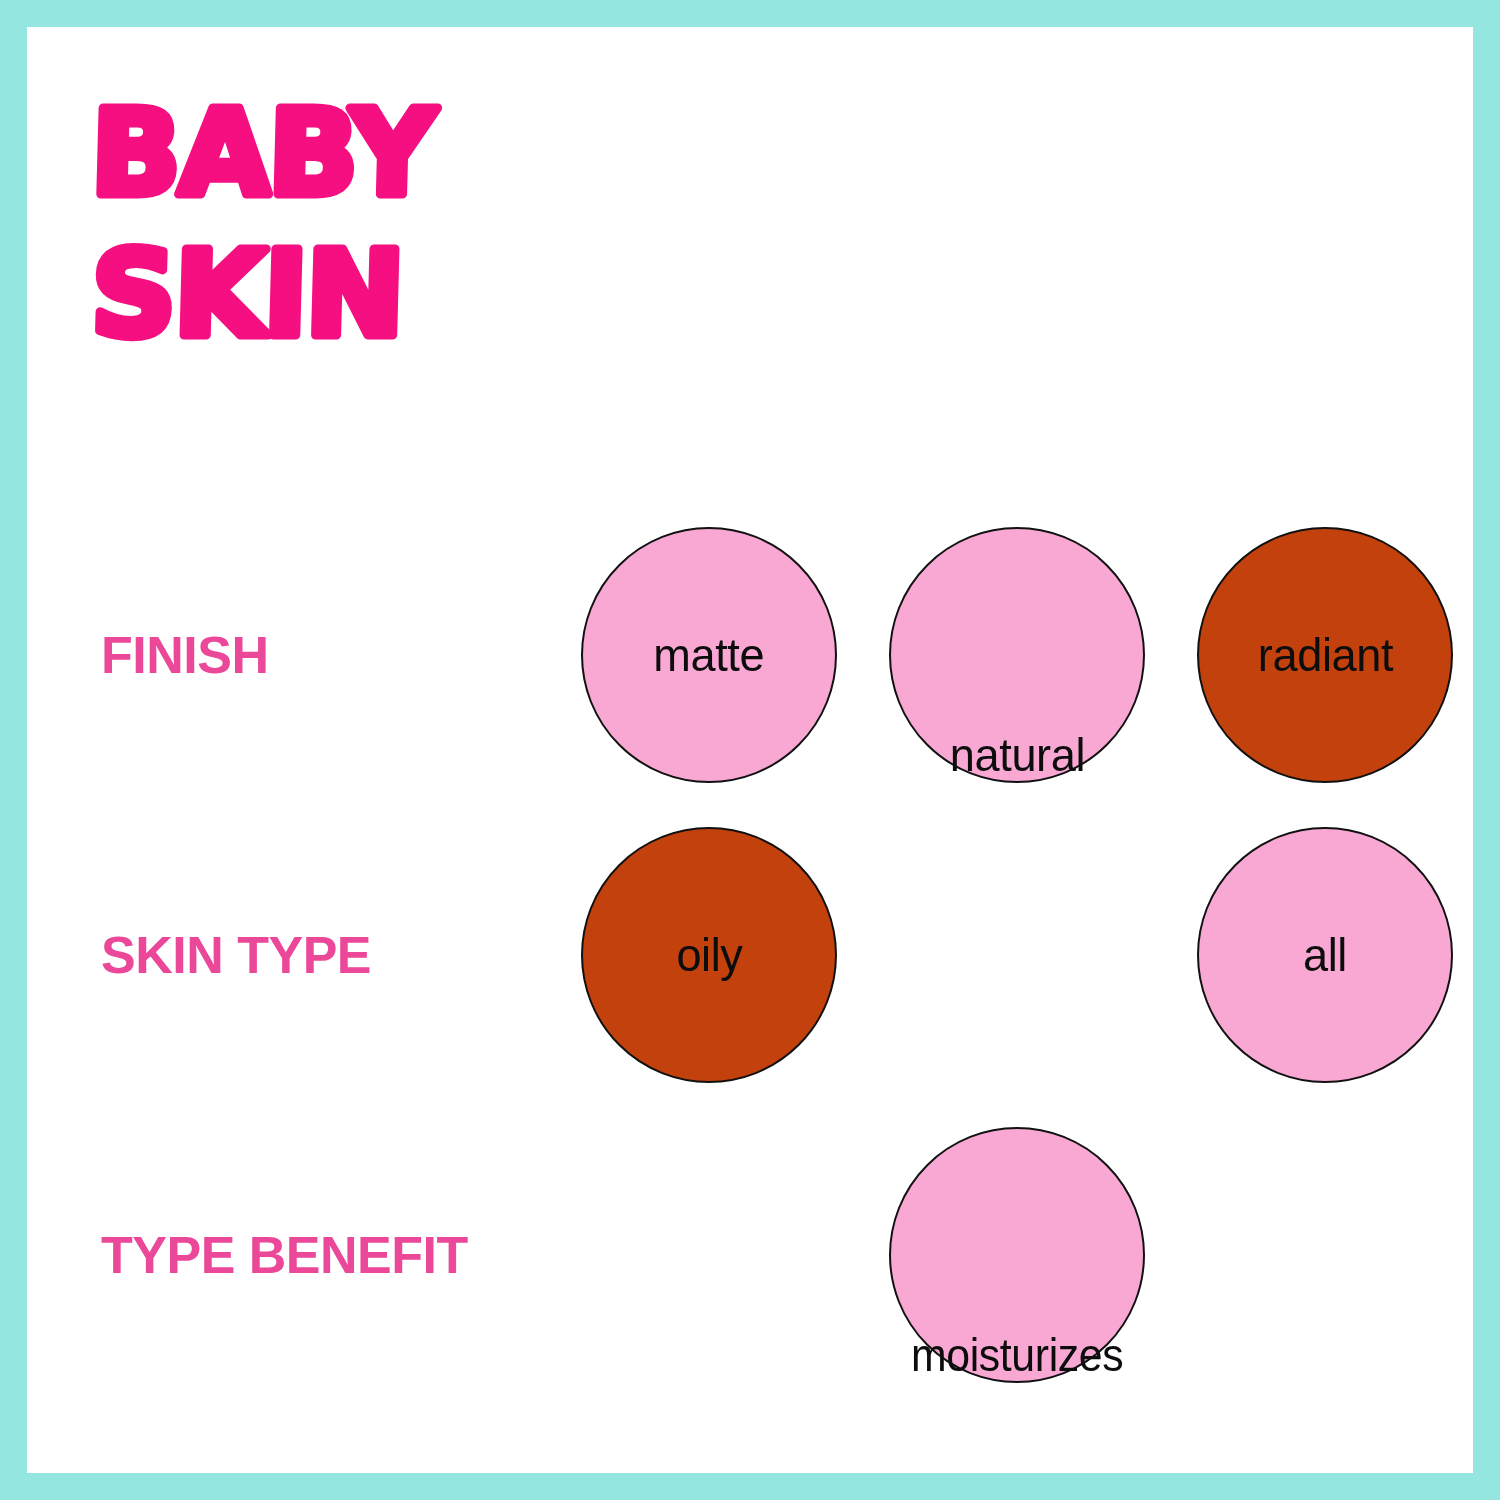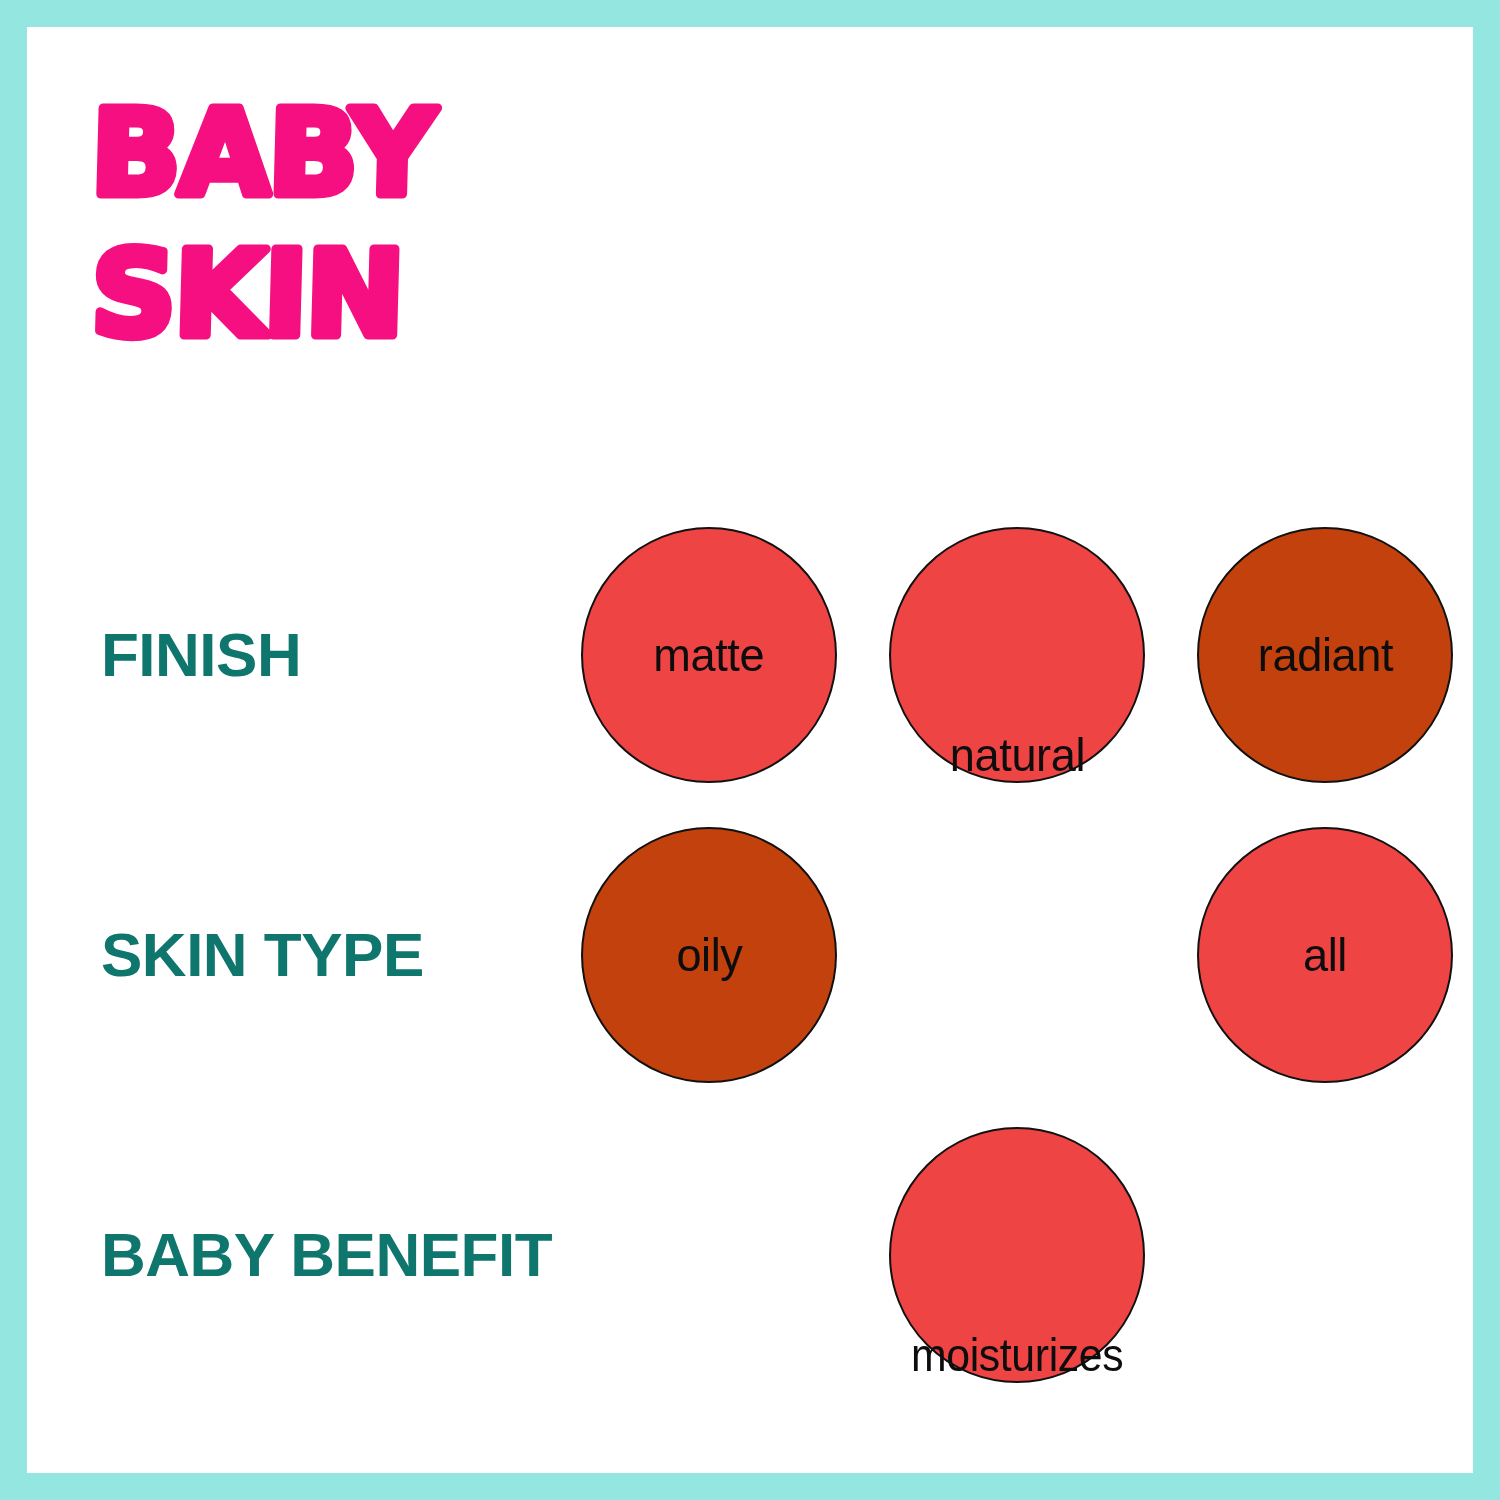--- a/index.html
+++ b/index.html
@@ -45,24 +45,24 @@
     display: flex;
     align-items: center;
     height: 300px;
   }
 
   .row-label {
     width: 530px;
     padding-left: 50px;
     font-family: "Liberation Sans", sans-serif;
     font-weight: bold;
-    font-size: 62px;
+    font-size: 52px;
     line-height: 1;
     letter-spacing: -0.5px;
-    color: #0f766e;
+    color: #ec4899;
     white-space: nowrap;
   }
 
   .cells {
     position: relative;
     flex: 1;
     height: 300px;
   }
 
   .bubble {
@@ -71,21 +71,21 @@
     width: 256px;
     height: 256px;
     border-radius: 50%;
     border: 2.5px solid #111111;
     background: #c2410c;
     display: flex;
     align-items: center;
     justify-content: center;
     overflow: visible;
   }
-  .bubble.filled { background: #ef4444; }
+  .bubble.filled { background: #f9a8d4; }
 
   .bubble.c0 { left: 0px; }
   .bubble.c1 { left: 308px; align-items: flex-end; }
   .bubble.c2 { left: 616px; }
 
   .bubble-label {
     font-family: "Liberation Sans", sans-serif;
     font-weight: normal;
     font-size: 47px;
     line-height: 1.08;
@@ -136,21 +136,21 @@
         <div class="bubble c0">
           <span class="bubble-label">oily</span>
         </div>
         <div class="bubble filled c2">
           <span class="bubble-label">all</span>
         </div>
       </div>
     </div>
 
     <div class="row">
-      <div class="row-label">BABY BENEFIT</div>
+      <div class="row-label">TYPE BENEFIT</div>
       <div class="cells">
         <div class="bubble filled c1">
           <span class="bubble-label wide">moisturizes</span>
         </div>
       </div>
     </div>
 
   </div>
 </div>
 

